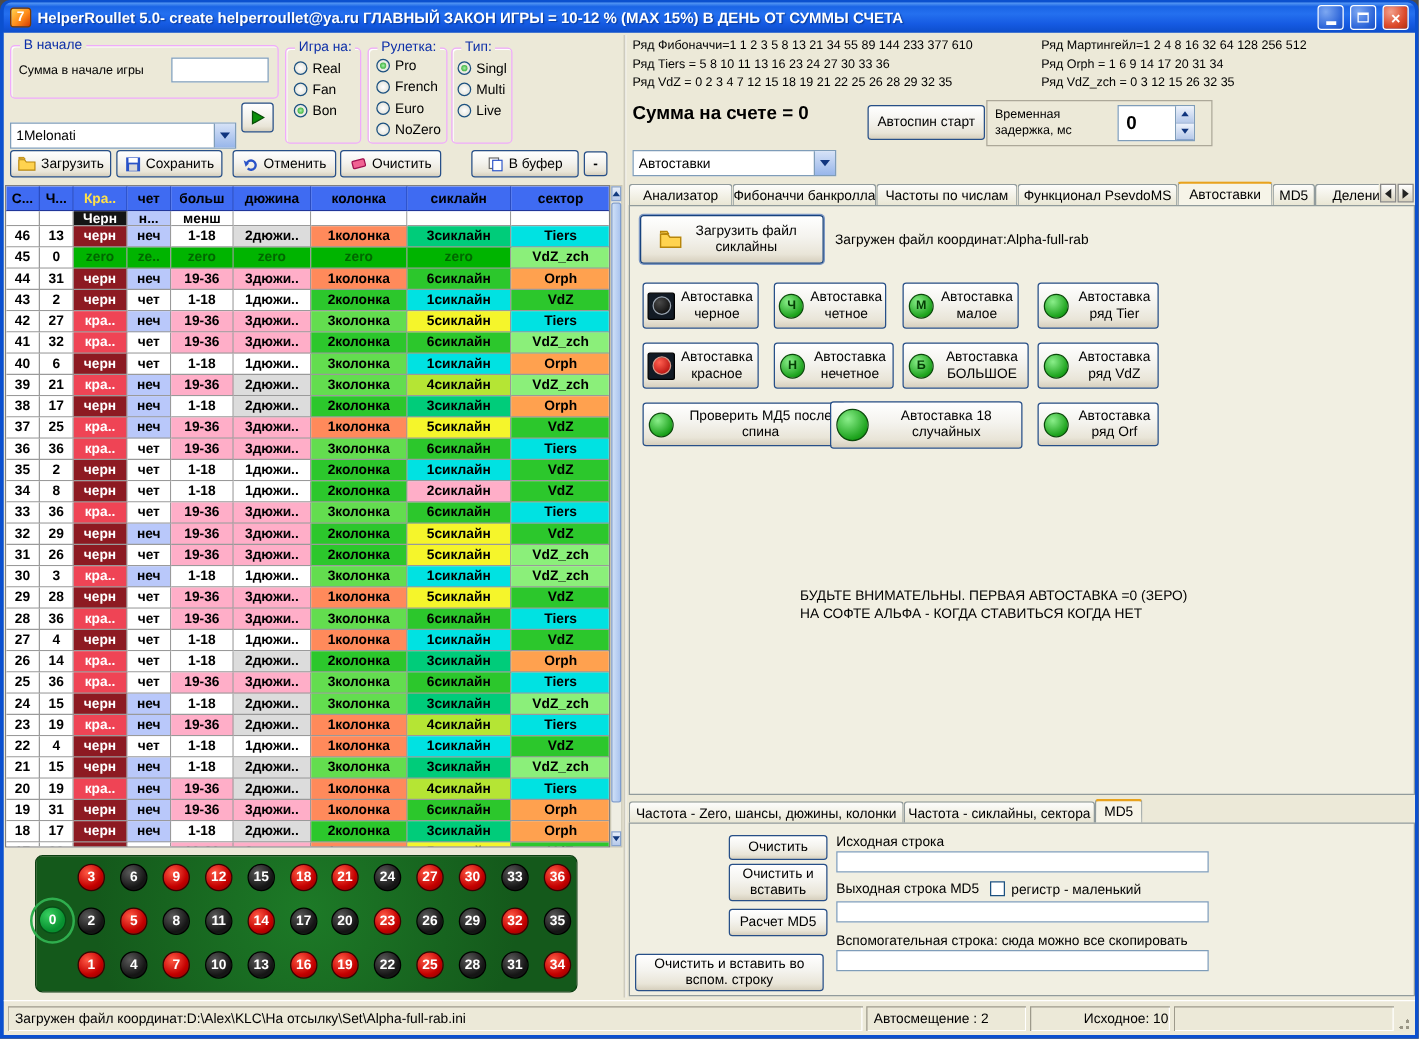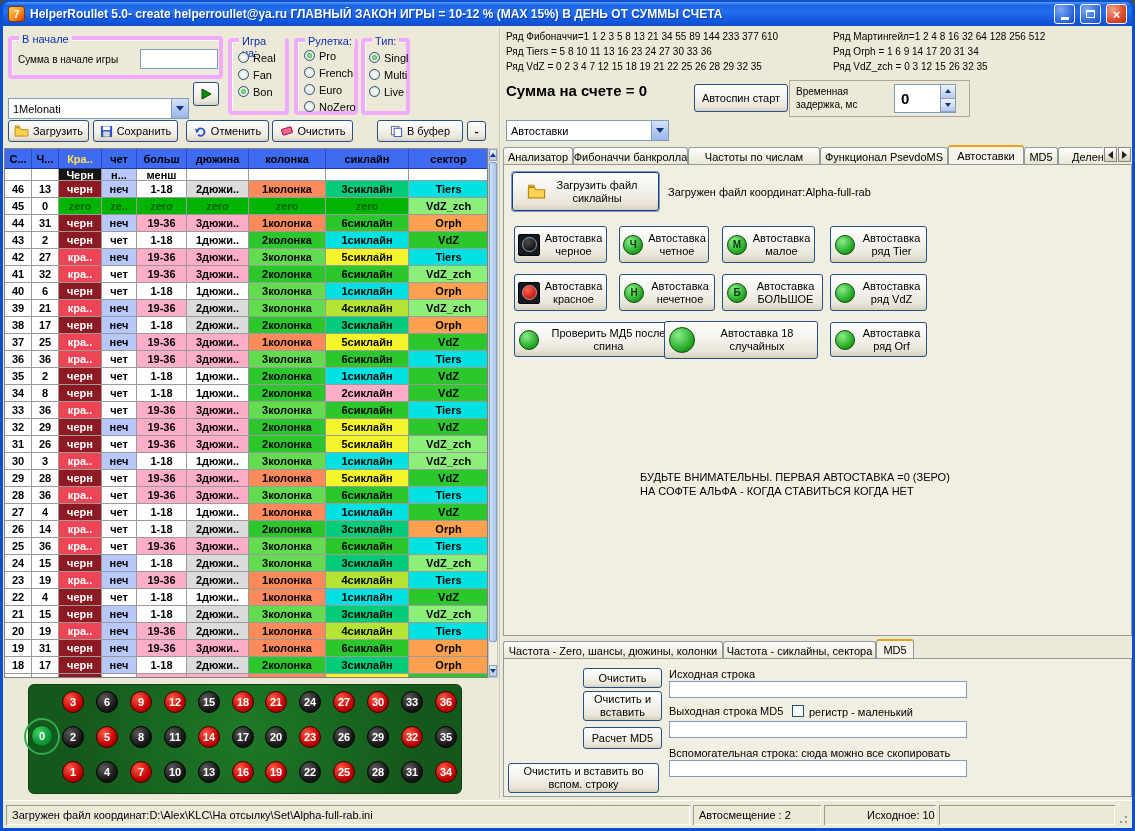--- a/index.html
+++ b/index.html
@@ -20,21 +20,21 @@
   .wbtn.red  { background:radial-gradient(circle at 30% 25%,#f2a08c,#dc4a2a 60%,#b03010); }
   .glyph-min { width:8px; height:3px; background:#fff; margin-top:9px; }
   .glyph-max { width:9px; height:8px; border:1px solid #fff; border-top:2px solid #fff; }
 
   
   .xp-btn { position:absolute; border:1px solid #274f88; border-radius:3px;
     background:linear-gradient(180deg,#ffffff 0%,#f4f3ee 45%,#e9e5d8 82%,#d6cfbd 100%);
     display:flex; align-items:center; justify-content:center; gap:4px; text-align:center; color:#000;
     font:11px/1.15 "Liberation Sans",sans-serif; }
   .xp-input { position:absolute; border:1px solid #7f9db9; background:#fff; font:11px "Liberation Sans",sans-serif; padding:0 3px; }
-  .groupbox { position:absolute; border:4px solid #f0abfc; border-radius:4px; box-shadow:inset 1px 1px 0 #fff; }
+  .groupbox { position:absolute; border:1px solid #f0abfc; border-radius:4px; box-shadow:inset 1px 1px 0 #fff; }
   .grouptitle { position:absolute; top:-7px; left:7px; background:#ece9d8; padding:0 3px; color:#0d2fa8; font-size:11px; }
   .radio-row { display:flex; align-items:center; gap:4px; height:17px; }
   .radio { width:11px; height:11px; border-radius:50%; border:1px solid #1c5180; background:radial-gradient(#fff,#dcdcd2); display:flex; align-items:center; justify-content:center; flex:none; }
   .radio.on::after { content:""; width:5px; height:5px; border-radius:50%; background:radial-gradient(#a9f0a9,#159815); }
   .rlabel { font-size:11px; }
   .combo { position:absolute; border:1px solid #7f9db9; background:#fff; display:flex; align-items:stretch;margin-top:14px; }
   .combo .cval { flex:1; display:flex; align-items:center; padding-left:4px; font-size:11px; overflow:hidden; white-space:nowrap; }
   .combo .cdrop { width:17px; border-left:1px solid #7f9db9; background:linear-gradient(#d6e2f7,#98b6ea); display:flex; align-items:center; justify-content:center; }
   .tri-down { width:0; height:0; border-left:4px solid transparent; border-right:4px solid transparent; border-top:5px solid #10357e; }
   .label { position:absolute; font-size:11px; color:#000; white-space:nowrap; }
@@ -671,23 +671,23 @@
   </div>
 
   <div class="combo" style="left:506px;top:106px;width:163px;height:21px;">
     <span class="cval">Автоставки</span>
     <span class="cdrop">
         <span class="tri-down"></span>
       </span>
   </div>
 
   <div class="tabstrip" id="main-tabs" style="left:503px;top:145px;width:600px;">
-      <div class="tab" style="width: 70px;">Анализатор</div>
+      <div class="tab" style="width: 83px;">Анализатор</div>
       <div class="tab" style="width: 115px;">Фибоначчи банкролла</div>
-      <div class="tab" style="width: 132px;">Частоты по числам</div>
+      <div class="tab" style="width: 113px;">Частоты по числам</div>
       <div class="tab" style="width: 128px;">Функционал PsevdoMS</div>
       <div class="tab active" style="width: 76px;">Автоставки</div>
       <div class="tab" style="width: 34px;">MD5</div>
       <div class="tab" style="width: 66px;">Делени</div>
     </div>
   <div class="arrowbtn" style="left:1104px;top:147px;">
       <span class="tri-l"></span>
     </div>
   <div class="arrowbtn" style="left:1118px;top:147px;">
       <span class="tri-r"></span>

